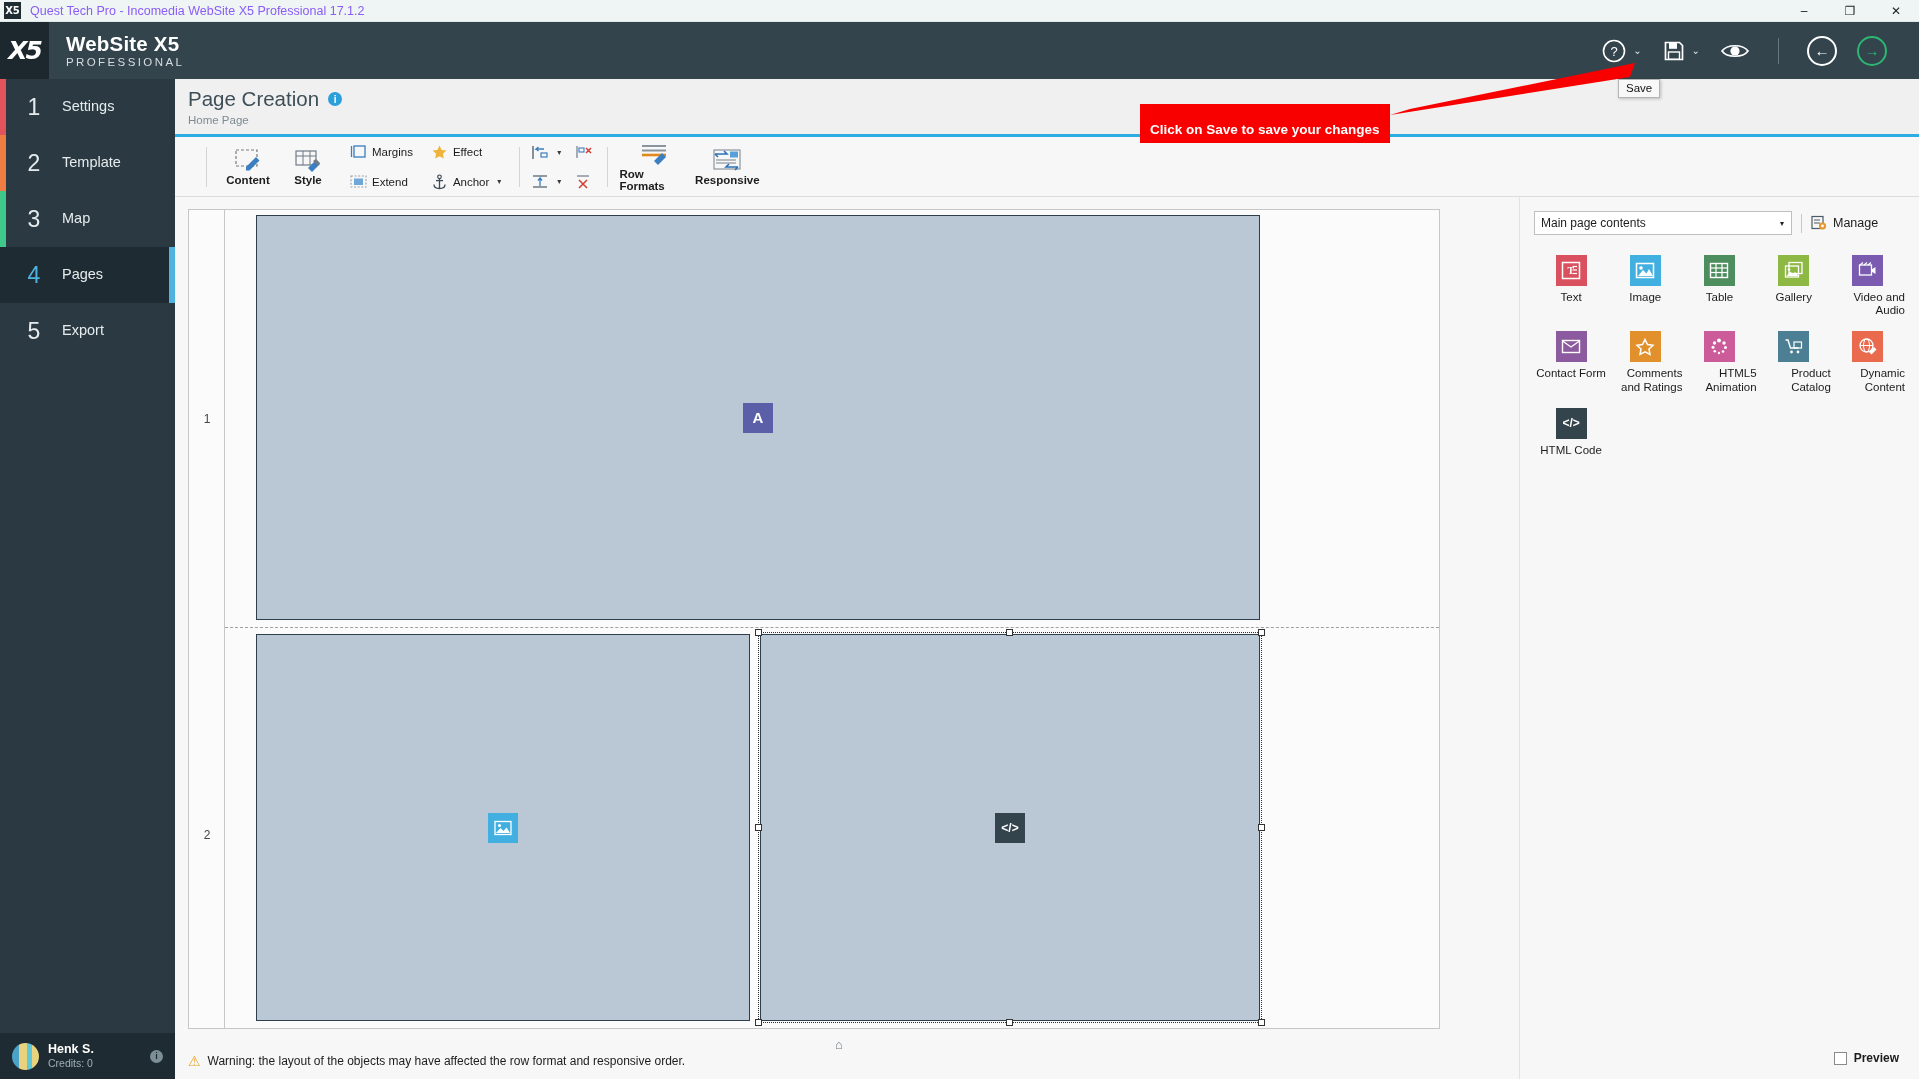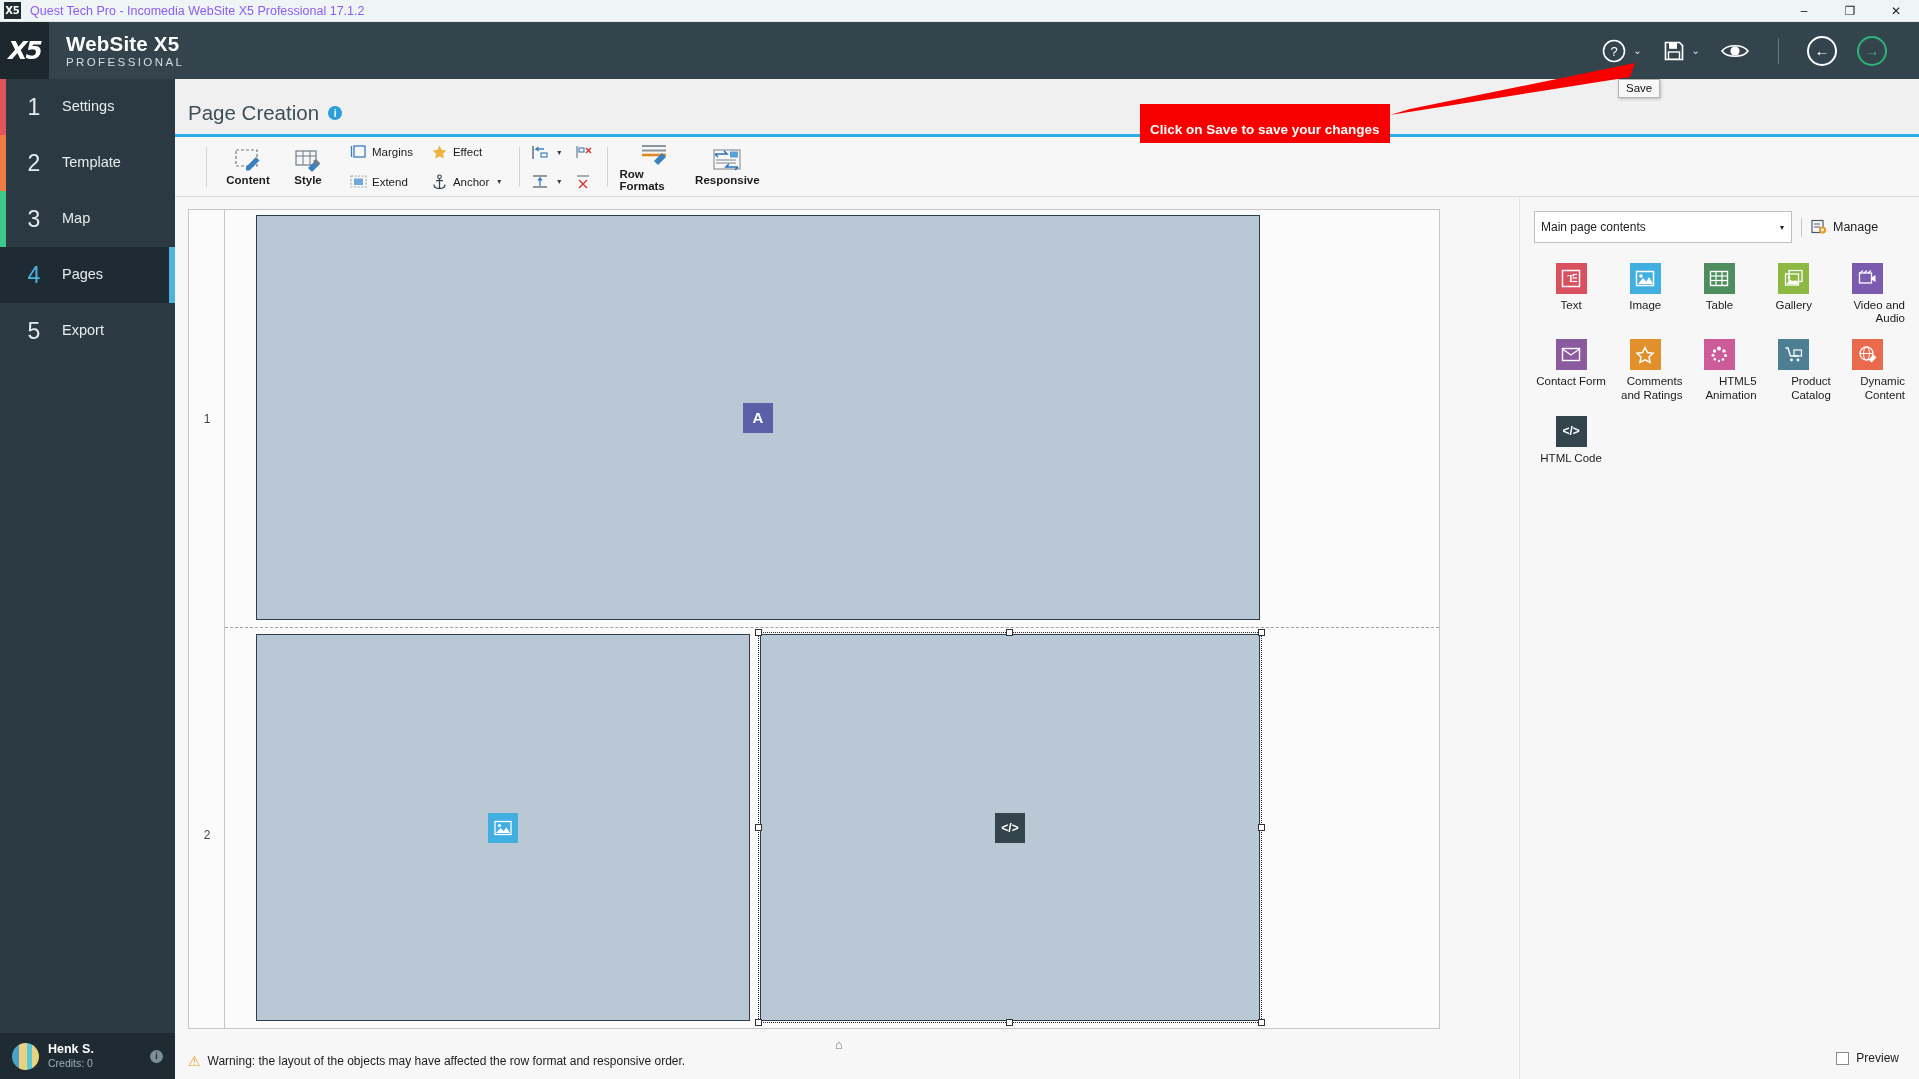--- a/index.html
+++ b/index.html
@@ -118,21 +118,21 @@
   .ucred { color: #9fb0b8; font-size: 10.5px; font-weight: normal; }
   .uinfo {
     position: absolute; right: 12px; width: 13px; height: 13px; border-radius: 50%;
     background: #7c8e96; color: #1e2b32; font-size: 9px; font-weight: bold;
     display: flex; align-items: center; justify-content: center;
   }
 
   
   .maincol { flex: 1; display: flex; flex-direction: column; background: #f2f2f2; min-width: 0; }
   .pagehead {
-    height: 58px; background: #f0f0f0; padding: 22px 0 0 13px;
+    height: 58px; background: #f0f0f0; padding: 8px 0 0 13px;
     border-bottom: 3px solid #2bace2;
   }
   .ph-title { font-size: 20.5px; color: #3d4e57; font-weight: 300; display: flex; align-items: center; }
   .ph-info {
     width: 14px; height: 14px; border-radius: 50%; background: #2b9fd9; color: #fff;
     font-size: 10px; font-weight: bold; display: inline-flex;
     align-items: center; justify-content: center; margin-left: 9px;
   }
   .ph-sub { font-size: 11.5px; color: #7d8b92; margin-top: 3px; }
 
@@ -193,42 +193,42 @@
   }
   .warn-tri { color: #e8a020; font-size: 14px; }
 
   
   .rightpanel {
     width: 400px; flex: 0 0 400px; background: #f7f7f7; border-left: 1px solid #e3e3e3;
     padding: 14px 14px 0 14px; position: relative;
   }
   .rp-top { display: flex; align-items: center; gap: 0; }
   .rp-select {
-    width: 258px; height: 32px; background: #fff; border: 1px solid #bfbfbf;
+    width: 258px; height: 24px; background: #fff; border: 1px solid #bfbfbf;
     font-size: 12px; color: #1c1c1c; display: flex; align-items: center;
     padding: 0 6px; position: relative;
   }
   .rp-select .sel-caret { position: absolute; right: 7px; font-size: 8px; color: #222; }
   .rp-divider { width: 1px; height: 19px; background: #c9c9c9; margin: 0 9px; }
   .rp-manage { display: flex; align-items: center; gap: 6px; font-size: 12.5px; color: #1c1c1c; }
 
   .objgrid {
     display: grid; grid-template-columns: repeat(5, 1fr); margin-top: 16px; row-gap: 10px;
   }
   .objcell {
     display: flex; flex-direction: column; align-items: center; gap: 5px; padding-top: 4px;
   }
   .objtile {
     width: 31px; height: 31px; display: flex; align-items: center; justify-content: center;
     color: #fff;
   }
   .objlabel { font-size: 11.5px; color: #1c1c1c; text-align: right; line-height: 1.15; }
 
   .preview-row {
-    position: absolute; right: 20px; bottom: 14px; display: flex; align-items: center; gap: 7px;
+    position: absolute; right: 20px; bottom: 14px; display: flex; align-items: center; gap: 7px; font-weight: bold;
   }
   .chk { width: 13px; height: 13px; border: 1px solid #8b8b8b; background: #fff; }
   .preview-lbl { font-size: 12px; color: #1c1c1c; }
 </style>
 </head>
 <body>
 
 <div class="titlebar">
   <div class="tb-appicon">X5</div>
   <div class="tb-title">Quest Tech Pro - Incomedia WebSite X5 Professional 17.1.2</div>
@@ -335,20 +335,21 @@
     </div>
   </div>
 
   <div class="maincol">
 
     <div class="pagehead">
       <div class="ph-title">
         <span>Page Creation</span>
         <span class="ph-info">i</span>
       </div>
+      <div class="ph-sub">Home Page</div>
     </div>
 
     <div class="ribbon">
       <div class="rb-sep"></div>
 
       <div class="rb-big">
         <span class="icn">
           <svg width="30" height="24" viewBox="0 0 30 24">
               <rect x="3" y="2" width="21" height="16" fill="none" stroke="#7a7a7a" stroke-width="1.2" stroke-dasharray="3,2"></rect>
               <path d="M13 19l10-10 3.5 3.5-10 10H13z" fill="#3a7fc1"></path>

